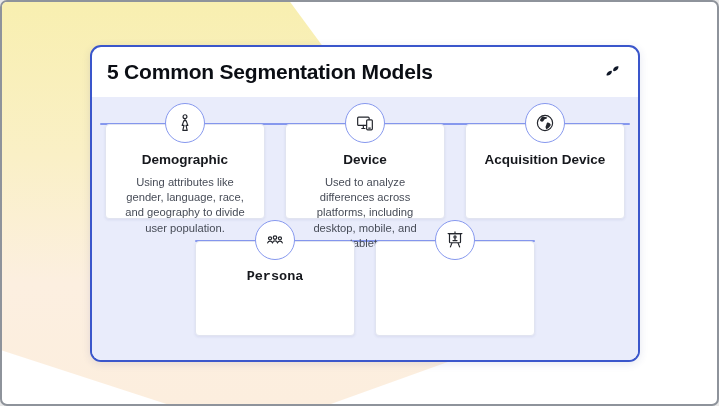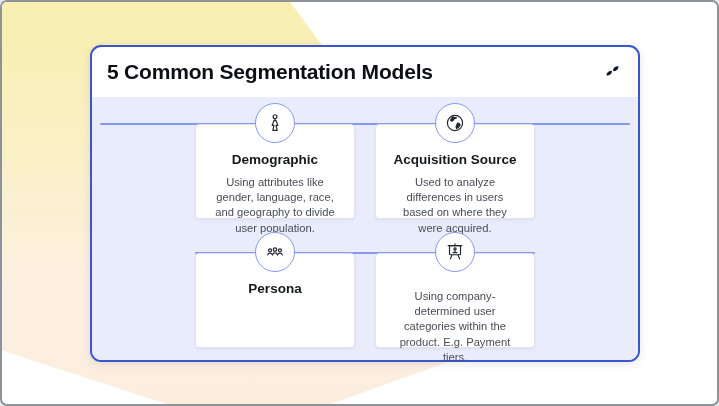--- a/index.html
+++ b/index.html
@@ -29,21 +29,21 @@
   .panel-title{
     font-size:21px;font-weight:600;color:#0b0e14;letter-spacing:-0.2px;
   }
   .logo{width:19px;height:19px;display:flex;align-items:center;}
   .panel-body{
     position:absolute;left:0;right:0;top:50px;bottom:0;
     background:#e9ecfb;border-radius:0 0 9px 9px;
   }
   .row{position:absolute;left:0;right:0;display:flex;justify-content:center;gap:20px;}
   .row-1{top:26px;}
-  .row-2{top:155px;}
+  .row-2{top:143px;font-family:Liberation Mono, monospace;}
   .row-line{position:absolute;top:0;height:2px;background:#8698ee;border-radius:1px;z-index:0;}
   .row-1 .row-line{left:8px;right:8px;}
   .row-2 .row-line{left:calc(50% - 170px);width:340px;}
   .slot{position:relative;width:160px;}
   .icon-circle{
     position:absolute;left:50%;top:-20px;transform:translateX(-50%);
     width:40px;height:40px;border-radius:50%;
     background:#ffffff;border:1.7px solid #8698ee;
     display:flex;align-items:center;justify-content:center;z-index:2;
   }
@@ -88,34 +88,50 @@
               <path d="M9.6 20 L10.9 14.6 H8.9 L10.8 9.4 H13.2 L15.1 14.6 H13.1 L14.4 20 Z"></path>
             </g>
               </svg>
           </div>
           <div class="card">
             <p class="card-title">Demographic</p>
             <p class="card-desc">Using attributes like gender, language, race, and geography to divide user population.</p>
           </div>
         </div>
 
+        <div class="slot">
+          <div class="icon-circle">
+            <svg viewBox="0 0 24 24">
+                <g class="ic">
+              <rect x="4" y="5.5" width="12.5" height="9" rx="1"></rect>
+              <path d="M8.5 18 H12"></path>
+                  <path d="M10.2 14.5 V18"></path>
+              <rect x="13.8" y="8.5" width="6.2" height="11" rx="1.1" fill="#ffffff"></rect>
+              <path d="M16 17.5 h1.8"></path>
+            </g>
+              </svg>
+          </div>
+          <div class="card">
+            <p class="card-title">Device</p>
+            <p class="card-desc">Used to analyze differences across platforms, including desktop, mobile, and tablet.</p>
+          </div>
+        </div>
 
         <div class="slot">
           <div class="icon-circle">
             <svg viewBox="0 0 24 24">
                 <g class="ic">
               <circle cx="12" cy="12" r="8.3"></circle>
               <path fill="#23262d" stroke="none" d="M9.5 4.6c1.8.9 3.9.4 5 1.8-1.2 1.8-3.3 1.1-3.9 3-.5 1.6-2.6 1.4-3.6.4-.8-.9-.2-2.3.5-3.1.7-.8 1.2-1.6 2-2.1z"></path>
               <path fill="#23262d" stroke="none" d="M14.9 11.5c1.6.2 3.2 1.2 3.4 2.8-.8 2.1-2.6 3.8-4.8 4.4-.9-1.1-1.2-2.7-.4-3.9.6-1 .6-3.5 1.8-3.3z"></path>
             </g>
               </svg>
           </div>
           <div class="card">
-            <p class="card-title">Acquisition Source</p>
-            <p class="card-desc">Used to analyze differences in users based on where they were acquired.</p>
+            <p class="card-title">Acquisition Device</p>
           </div>
         </div>
       </div>
 
       <div class="row row-2">
         <div class="row-line"></div>
 
         <div class="slot">
           <div class="icon-circle">
             <svg viewBox="0 0 24 24">
@@ -143,20 +159,19 @@
               <rect x="6" y="5" width="12" height="10" rx="0.8"></rect>
               <path d="M8.6 15.4 L7 19.5"></path>
                   <path d="M15.4 15.4 L17 19.5"></path>
               <circle cx="12" cy="8.6" r="1.2"></circle>
               <path d="M12 9.8 V12"></path>
                   <path d="M9.8 12.6 H14.2"></path>
             </g>
               </svg>
           </div>
           <div class="card">
-            <p class="card-desc">Using company-determined user categories within the product. E.g. Payment tiers.</p>
           </div>
         </div>
       </div>
 
     </div>
   </div>
 </div>
 
 </body></html>

